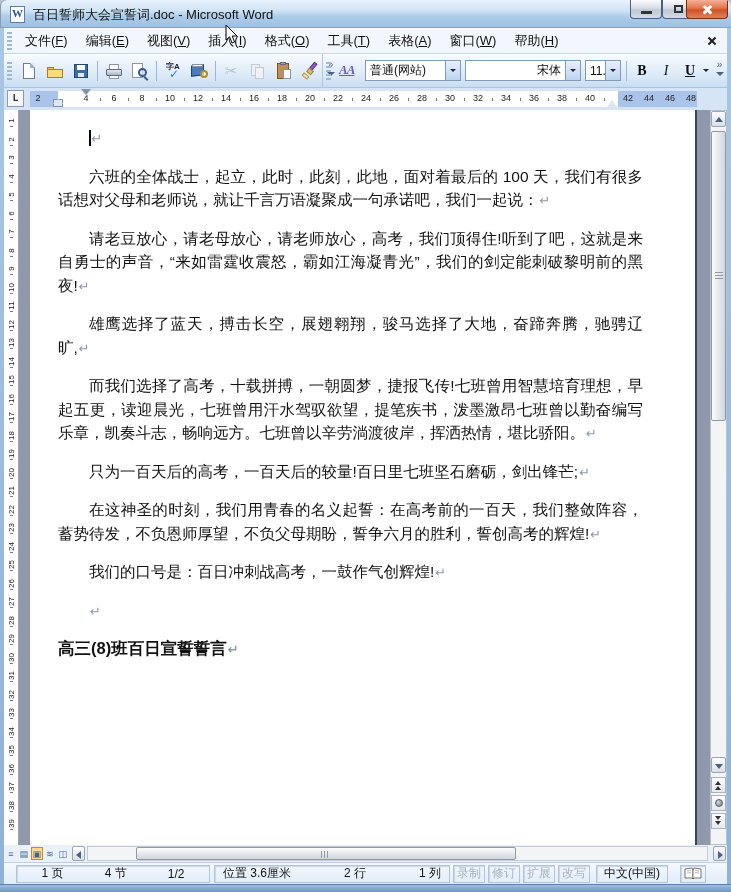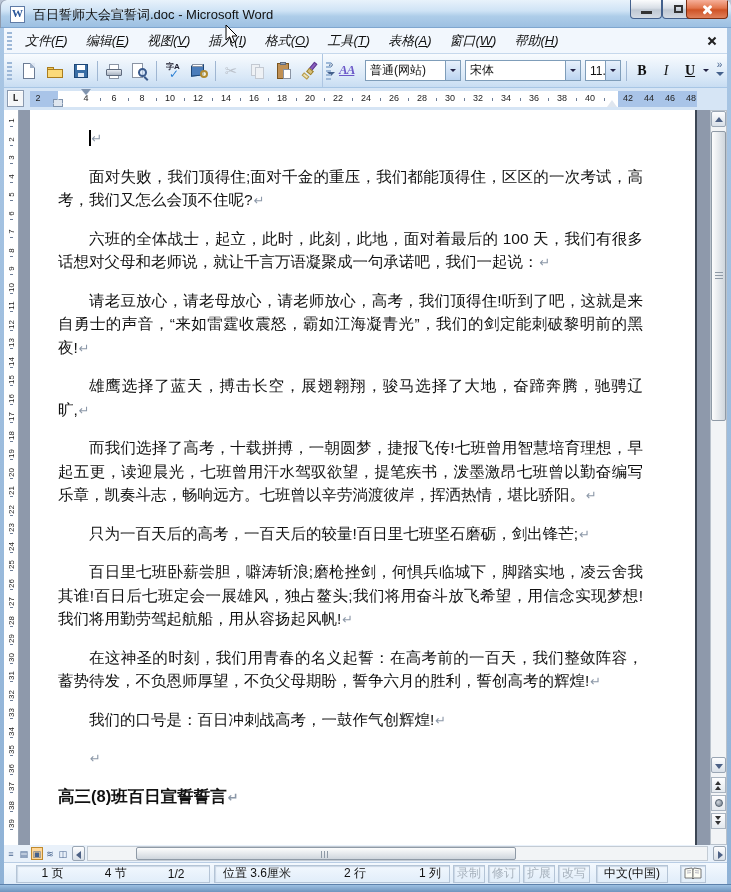--- a/index.html
+++ b/index.html
@@ -22,21 +22,21 @@
   .glyph-x1,.glyph-x2{position:absolute;left:15px;top:4px;width:11px;height:3px;background:#fff;border-radius:1px;}
   .glyph-x1{transform:rotate(45deg) translate(3px,3px);} .glyph-x2{transform:rotate(-45deg) translate(-3px,3px);}
   
   .b-left,.b-right{position:absolute;top:28px;width:4px;height:856px;background:linear-gradient(#a9c6e4,#8fb2d6);}
   .b-left{left:0;} .b-right{left:727px;}
   .b-bottom{position:absolute;left:0;top:884px;width:731px;height:8px;background:linear-gradient(#9cc0e2,#6f94bd);border-top:1px solid #5d81ab;}
   
   .menubar{position:absolute;left:4px;top:28px;width:723px;height:26px;background:#f2f7fd;border-bottom:1px solid #c6d8ec;
     display:flex;align-items:center;font-size:13px;color:#111;}
   .grip{width:5px;height:18px;margin:0 4px 0 3px;background:repeating-linear-gradient(#9db8d8 0 2px,transparent 2px 4px);flex:none;}
-  .menu-item{padding:20px 9px;cursor:default;font-style:italic;}
+  .menu-item{padding:20px 9px;cursor:default;}
   .menu-item u{text-decoration:underline;}
   .menubar-close{margin-left:auto;margin-right:8px;position:relative;width:14px;height:14px;}
   .mx1,.mx2{position:absolute;left:2px;top:6px;width:10px;height:2px;background:#222;}
   .mx1{transform:rotate(45deg);} .mx2{transform:rotate(-45deg);}
   
   .toolbar-row{position:absolute;left:4px;top:54px;width:723px;height:34px;display:flex;
     background:linear-gradient(#f8fbfe,#d9e8f7 70%,#c8ddf2);border-bottom:1px solid #a8c6e5;}
   .toolbar{display:flex;align-items:center;}
   .toolbar.std{width:318px;flex:none;}
   .toolbar.fmt{flex:1;border-left:1px solid #aec6e2;}
@@ -77,21 +77,21 @@
   .icon-painter i{left:2px;top:13px;width:7px;height:4px;background:#f0e2b0;border:1px solid #b09a50;transform:rotate(40deg);}
   .tb-btn.disabled .icon-cut::before{color:#bcc3cc;}
   .tb-btn.disabled .icon-copy::before,.tb-btn.disabled .icon-copy::after{border-color:#c3c9d2;background:#eef1f5;}
   .styles-icon{width:22px;height:20px;position:relative;margin:0 3px;}
   .styles-icon::before{content:"AA";position:absolute;left:1px;top:1px;font:italic bold 13px "Liberation Serif",serif;
     color:#6b58c8;text-decoration:underline;letter-spacing:-1px;}
   .combo{height:21px;background:#fff;border:1px solid #7f9db9;display:flex;align-items:center;font-size:12px;color:#111;margin:0 2px;}
   .combo .val{padding:0 4px;flex:1;white-space:nowrap;overflow:hidden;}
   .combo .dd{width:15px;height:100%;border-left:1px solid #7f9db9;background:linear-gradient(#e8f1fc,#bcd4f0);position:relative;}
   .combo .dd::after{content:"";position:absolute;left:4px;top:8px;border:3.5px solid transparent;border-top-color:#224;}
-  .combo.style{width:96px;} .combo.font{width:116px;} .combo.size{width:36px;}
+  .combo.style{width:96px;} .combo.font{width:116px;text-align:right;} .combo.size{width:36px;}
   .fmt-letter{width:22px;height:22px;border:1px solid transparent;display:flex;align-items:center;justify-content:center;
     font-family:"Liberation Serif",serif;font-size:14px;color:#111;background:transparent;padding:0;margin:0 1px;}
   .fmt-letter.b{font-weight:bold;} .fmt-letter.i{font-style:italic;} .fmt-letter.u{text-decoration:underline;font-weight:bold;}
   .u-dd{width:10px;height:22px;position:relative;}
   .u-dd::after{content:"";position:absolute;left:1px;top:9px;border:3.5px solid transparent;border-top-color:#224;}
   
   .ruler-row{position:absolute;left:4px;top:88px;width:723px;height:22px;background:#d6e5f5;}
   .tab-selector{position:absolute;left:3px;top:2px;width:17px;height:17px;background:#f4f6f8;border:1px solid #8a9ab0;
     box-shadow:inset 1px 1px 0 #fff;font:bold 10px "Liberation Mono",monospace;color:#333;text-align:center;line-height:16px;}
   .h-ruler{position:absolute;left:26px;top:3px;width:667px;height:16px;background:#a9c4e8;}
@@ -299,27 +299,25 @@
       <span class="ind-right"></span>
     </div>
   </div>
 
   <div class="doc-area">
     <div class="v-ruler"><span><span class="v-num" style="top: 6px;">1</span><span class="v-tick" style="top: 16px;"></span><span class="v-num" style="top: 24.5px;">2</span><span class="v-tick" style="top: 34.5px;"></span><span class="v-num" style="top: 43px;">3</span><span class="v-tick" style="top: 53px;"></span><span class="v-num" style="top: 61.5px;">4</span><span class="v-tick" style="top: 71.5px;"></span><span class="v-num" style="top: 80px;">5</span><span class="v-tick" style="top: 90px;"></span><span class="v-num" style="top: 98.5px;">6</span><span class="v-tick" style="top: 108.5px;"></span><span class="v-num" style="top: 117px;">7</span><span class="v-tick" style="top: 127px;"></span><span class="v-num" style="top: 135.5px;">8</span><span class="v-tick" style="top: 145.5px;"></span><span class="v-num" style="top: 154px;">9</span><span class="v-tick" style="top: 164px;"></span><span class="v-num" style="top: 172.5px;">10</span><span class="v-tick" style="top: 182.5px;"></span><span class="v-num" style="top: 191px;">11</span><span class="v-tick" style="top: 201px;"></span><span class="v-num" style="top: 209.5px;">12</span><span class="v-tick" style="top: 219.5px;"></span><span class="v-num" style="top: 228px;">13</span><span class="v-tick" style="top: 238px;"></span><span class="v-num" style="top: 246.5px;">14</span><span class="v-tick" style="top: 256.5px;"></span><span class="v-num" style="top: 265px;">15</span><span class="v-tick" style="top: 275px;"></span><span class="v-num" style="top: 283.5px;">16</span><span class="v-tick" style="top: 293.5px;"></span><span class="v-num" style="top: 302px;">17</span><span class="v-tick" style="top: 312px;"></span><span class="v-num" style="top: 320.5px;">18</span><span class="v-tick" style="top: 330.5px;"></span><span class="v-num" style="top: 339px;">19</span><span class="v-tick" style="top: 349px;"></span><span class="v-num" style="top: 357.5px;">20</span><span class="v-tick" style="top: 367.5px;"></span><span class="v-num" style="top: 376px;">21</span><span class="v-tick" style="top: 386px;"></span><span class="v-num" style="top: 394.5px;">22</span><span class="v-tick" style="top: 404.5px;"></span><span class="v-num" style="top: 413px;">23</span><span class="v-tick" style="top: 423px;"></span><span class="v-num" style="top: 431.5px;">24</span><span class="v-tick" style="top: 441.5px;"></span><span class="v-num" style="top: 450px;">25</span><span class="v-tick" style="top: 460px;"></span><span class="v-num" style="top: 468.5px;">26</span><span class="v-tick" style="top: 478.5px;"></span><span class="v-num" style="top: 487px;">27</span><span class="v-tick" style="top: 497px;"></span><span class="v-num" style="top: 505.5px;">28</span><span class="v-tick" style="top: 515.5px;"></span><span class="v-num" style="top: 524px;">29</span><span class="v-tick" style="top: 534px;"></span><span class="v-num" style="top: 542.5px;">30</span><span class="v-tick" style="top: 552.5px;"></span><span class="v-num" style="top: 561px;">31</span><span class="v-tick" style="top: 571px;"></span><span class="v-num" style="top: 579.5px;">32</span><span class="v-tick" style="top: 589.5px;"></span><span class="v-num" style="top: 598px;">33</span><span class="v-tick" style="top: 608px;"></span><span class="v-num" style="top: 616.5px;">34</span><span class="v-tick" style="top: 626.5px;"></span><span class="v-num" style="top: 635px;">35</span><span class="v-tick" style="top: 645px;"></span><span class="v-num" style="top: 653.5px;">36</span><span class="v-tick" style="top: 663.5px;"></span><span class="v-num" style="top: 672px;">37</span><span class="v-tick" style="top: 682px;"></span><span class="v-num" style="top: 690.5px;">38</span><span class="v-tick" style="top: 700.5px;"></span><span class="v-num" style="top: 709px;">39</span><span class="v-tick" style="top: 719px;"></span></span></div>
 
     <div class="page">
       <div>
           <div class="para"><span class="caret"></span><span class="pilcrow">↵</span></div>
-          <div class="para">面对失败，我们顶得住;面对千金的重压，我们都能顶得住，区区的一次考试，高考，我们又怎么会顶不住呢?<span class="pilcrow">↵</span></div>
           <div class="para">六班的全体战士，起立，此时，此刻，此地，面对着最后的 100 天，我们有很多话想对父母和老师说，就让千言万语凝聚成一句承诺吧，我们一起说：<span class="pilcrow">↵</span></div>
           <div class="para">请老豆放心，请老母放心，请老师放心，高考，我们顶得住!听到了吧，这就是来自勇士的声音，“来如雷霆收震怒，霸如江海凝青光”，我们的剑定能刺破黎明前的黑夜!<span class="pilcrow">↵</span></div>
           <div class="para">雄鹰选择了蓝天，搏击长空，展翅翱翔，骏马选择了大地，奋蹄奔腾，驰骋辽旷,<span class="pilcrow">↵</span></div>
           <div class="para">而我们选择了高考，十载拼搏，一朝圆梦，捷报飞传!七班曾用智慧培育理想，早起五更，读迎晨光，七班曾用汗水驾驭欲望，提笔疾书，泼墨激昂七班曾以勤奋编写乐章，凯奏斗志，畅响远方。七班曾以辛劳淌渡彼岸，挥洒热情，堪比骄阳。<span class="pilcrow">↵</span></div>
           <div class="para">只为一百天后的高考，一百天后的较量!百日里七班坚石磨砺，剑出锋芒;<span class="pilcrow">↵</span></div>
-          <div class="para">百日里七班卧薪尝胆，噼涛斩浪;磨枪挫剑，何惧兵临城下，脚踏实地，凌云舍我其谁!百日后七班定会一展雄风，独占鳌头;我们将用奋斗放飞希望，用信念实现梦想!我们将用勤劳驾起航船，用从容扬起风帆!<span class="pilcrow">↵</span></div>
           <div class="para">在这神圣的时刻，我们用青春的名义起誓：在高考前的一百天，我们整敛阵容，蓄势待发，不负恩师厚望，不负父母期盼，誓争六月的胜利，誓创高考的辉煌!<span class="pilcrow">↵</span></div>
           <div class="para">我们的口号是：百日冲刺战高考，一鼓作气创辉煌!<span class="pilcrow">↵</span></div>
           <div class="para"><span class="pilcrow">↵</span></div>
           <div class="para heading">高三(8)班百日宣誓誓言<span class="pilcrow">↵</span></div>
         </div>
     </div>
 
     <div class="v-scroll">
       <span class="sbtn" style="top:0;">
           <span class="tri up"></span>

